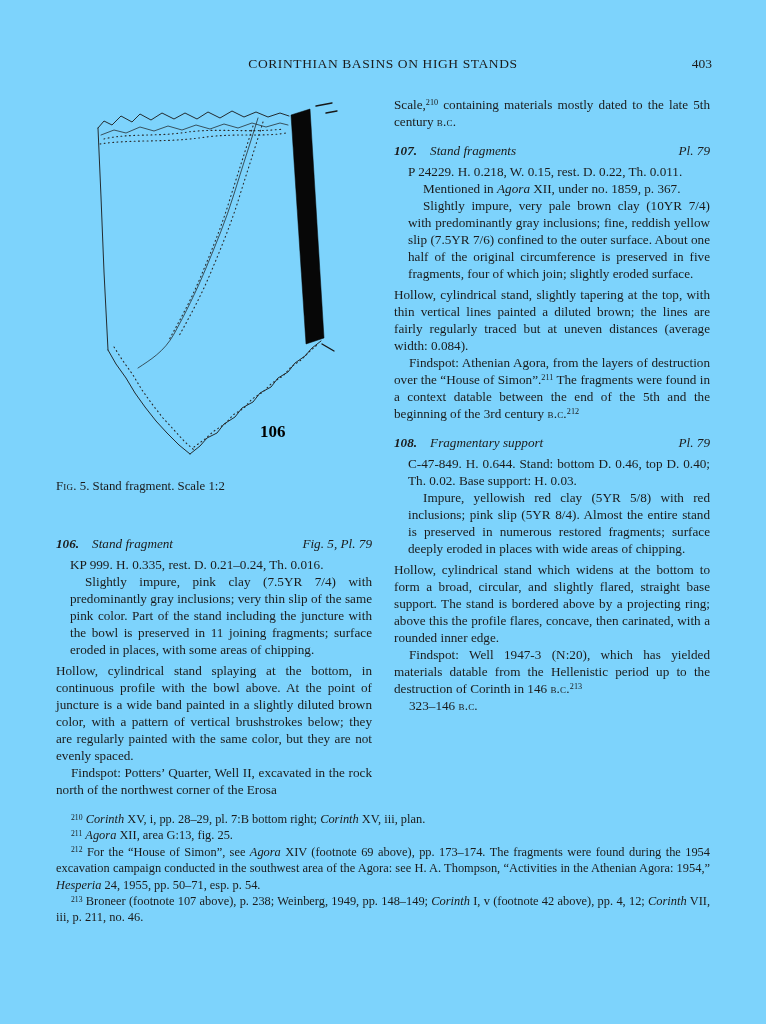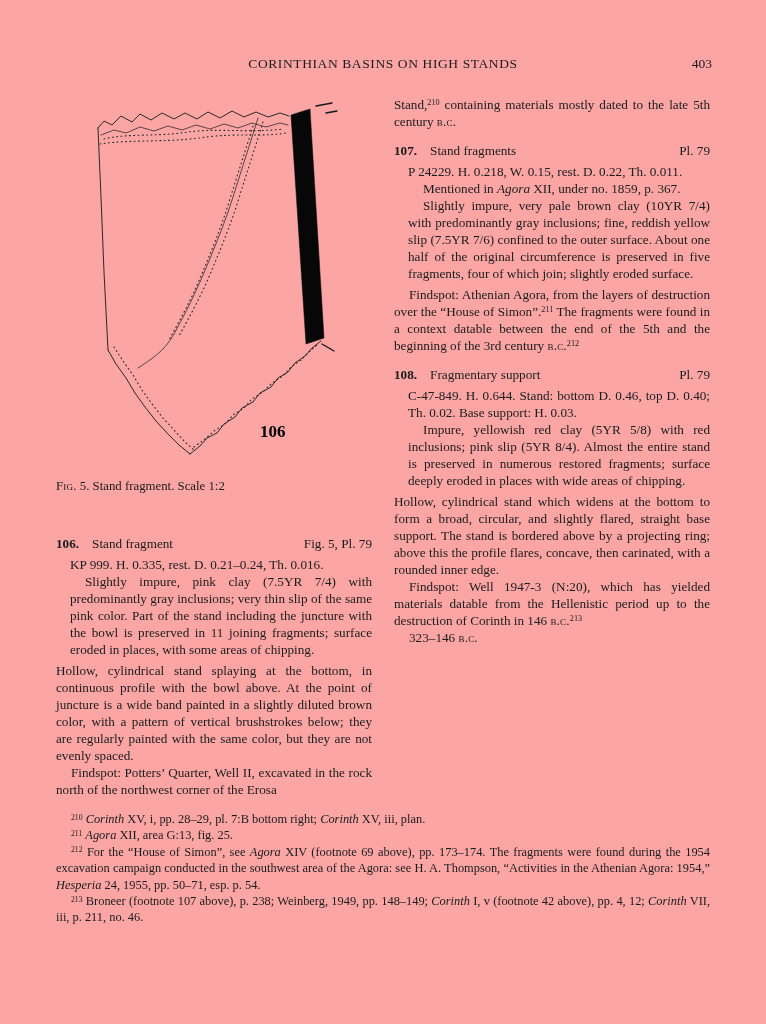--- a/index.html
+++ b/index.html
@@ -1,31 +1,31 @@
 <!DOCTYPE html>
 <html><head>
 <meta charset="utf-8">
 <style>
   html,body{margin:0;padding:0;background:#d9d9d9;}
   .page{
     width:766px;height:1024px;box-sizing:border-box;
-    margin:0 auto;background:#fca5a5;color:#1b1b1b;
+    margin:0 auto;background:#7dd3fc;color:#1b1b1b;
     padding:56px 56px 0 56px;position:relative;overflow:hidden;
     font-family:"Liberation Serif", serif;
   }
   header.pagehead{position:relative;height:18px;margin-bottom:22px;font-size:13.5px;letter-spacing:.6px;}
   .title{text-align:center;}
   .pagenum{position:absolute;right:-2px;top:0;letter-spacing:0;}
   .columns{display:flex;gap:22px;}
   .col{width:316px;flex:0 0 316px;font-size:13.2px;line-height:17px;text-align:justify;}
   p{margin:0;}
   .ind{text-indent:15px;}
   .cat{margin-left:14px;margin-bottom:4px;}
   .desc{margin:0;}
-  .ehead{display:flex;justify-content:space-between;margin:12px 0 4px;}
+  .ehead{display:flex;justify-content:space-between;margin:12px 0 4px;font-style:italic;}
   .eno{font-weight:bold;margin-right:13px;}
   figure.fig{margin:6px 0 40px 0;text-align:center;}
   figcaption{font-size:12.8px;margin-top:14px;text-align:left;}
   svg.drawing{display:block;margin:0 auto;}
   .figlabel{font-family:"Liberation Serif",serif;font-size:17px;font-weight:bold;}
   sup{font-size:.62em;line-height:0;position:relative;top:-.45em;vertical-align:baseline;}
   .it{font-style:italic;}
   .sc{font-variant:small-caps;letter-spacing:.2px;}
   .footnotes{margin-top:13px;font-size:12.4px;line-height:16.4px;text-align:justify;}
   .footnotes p{text-indent:15px;margin:0;}
@@ -94,32 +94,33 @@
           <p class="ind"><span>Slightly impure, pink clay (7.5YR 7/4) with predominantly gray inclusions; very thin slip of the same pink color. Part of the stand including the juncture with the bowl is preserved in 11 joining fragments; surface eroded in places, with some areas of chipping.</span></p>
         </div>
         <p class="desc"><span>Hollow, cylindrical stand splaying at the bottom, in continuous profile with the bowl above. At the point of juncture is a wide band painted in a slightly diluted brown color, with a pattern of vertical brushstrokes below; they are regularly painted with the same color, but they are not evenly spaced.</span></p>
         <p class="desc ind"><span>Findspot: Potters’ Quarter, Well II, excavated in the rock north of the northwest corner of the Erosa</span></p>
       </section>
 
     </div>
 
     <div class="col">
 
-      <p class="desc"><span>Stand,</span><sup>210</sup><span> containing materials mostly dated to the late 5th century </span><span class="sc">b.c.</span></p>
+      <p class="desc"><span>Scale,</span><sup>210</sup><span> containing materials mostly dated to the late 5th century </span><span class="sc">b.c.</span></p>
 
       <section>
         <div class="ehead">
           <span><span class="eno">107.</span><span>Stand fragments</span></span>
           <span class="eplate">Pl. 79</span>
         </div>
         <div class="cat">
           <p><span>P 24229. H. 0.218, W. 0.15, rest. D. 0.22, Th. 0.011.</span></p>
           <p class="ind"><span>Mentioned in </span><span class="it">Agora</span><span> XII, under no. 1859, p. 367.</span></p>
           <p class="ind"><span>Slightly impure, very pale brown clay (10YR 7/4) with predominantly gray inclusions; fine, reddish yellow slip (7.5YR 7/6) confined to the outer surface. About one half of the original circumference is preserved in five fragments, four of which join; slightly eroded surface.</span></p>
         </div>
+        <p class="desc"><span>Hollow, cylindrical stand, slightly tapering at the top, with thin vertical lines painted a diluted brown; the lines are fairly regularly traced but at uneven distances (average width: 0.084).</span></p>
         <p class="desc ind"><span>Findspot: Athenian Agora, from the layers of destruction over the “House of Simon”.</span><sup>211</sup><span> The fragments were found in a context datable between the end of the 5th and the beginning of the 3rd century </span><span class="sc">b.c.</span><sup>212</sup></p>
       </section>
 
       <section>
         <div class="ehead">
           <span><span class="eno">108.</span><span>Fragmentary support</span></span>
           <span class="eplate">Pl. 79</span>
         </div>
         <div class="cat">
           <p><span>C-47-849. H. 0.644. Stand: bottom D. 0.46, top D. 0.40; Th. 0.02. Base support: H. 0.03.</span></p>

